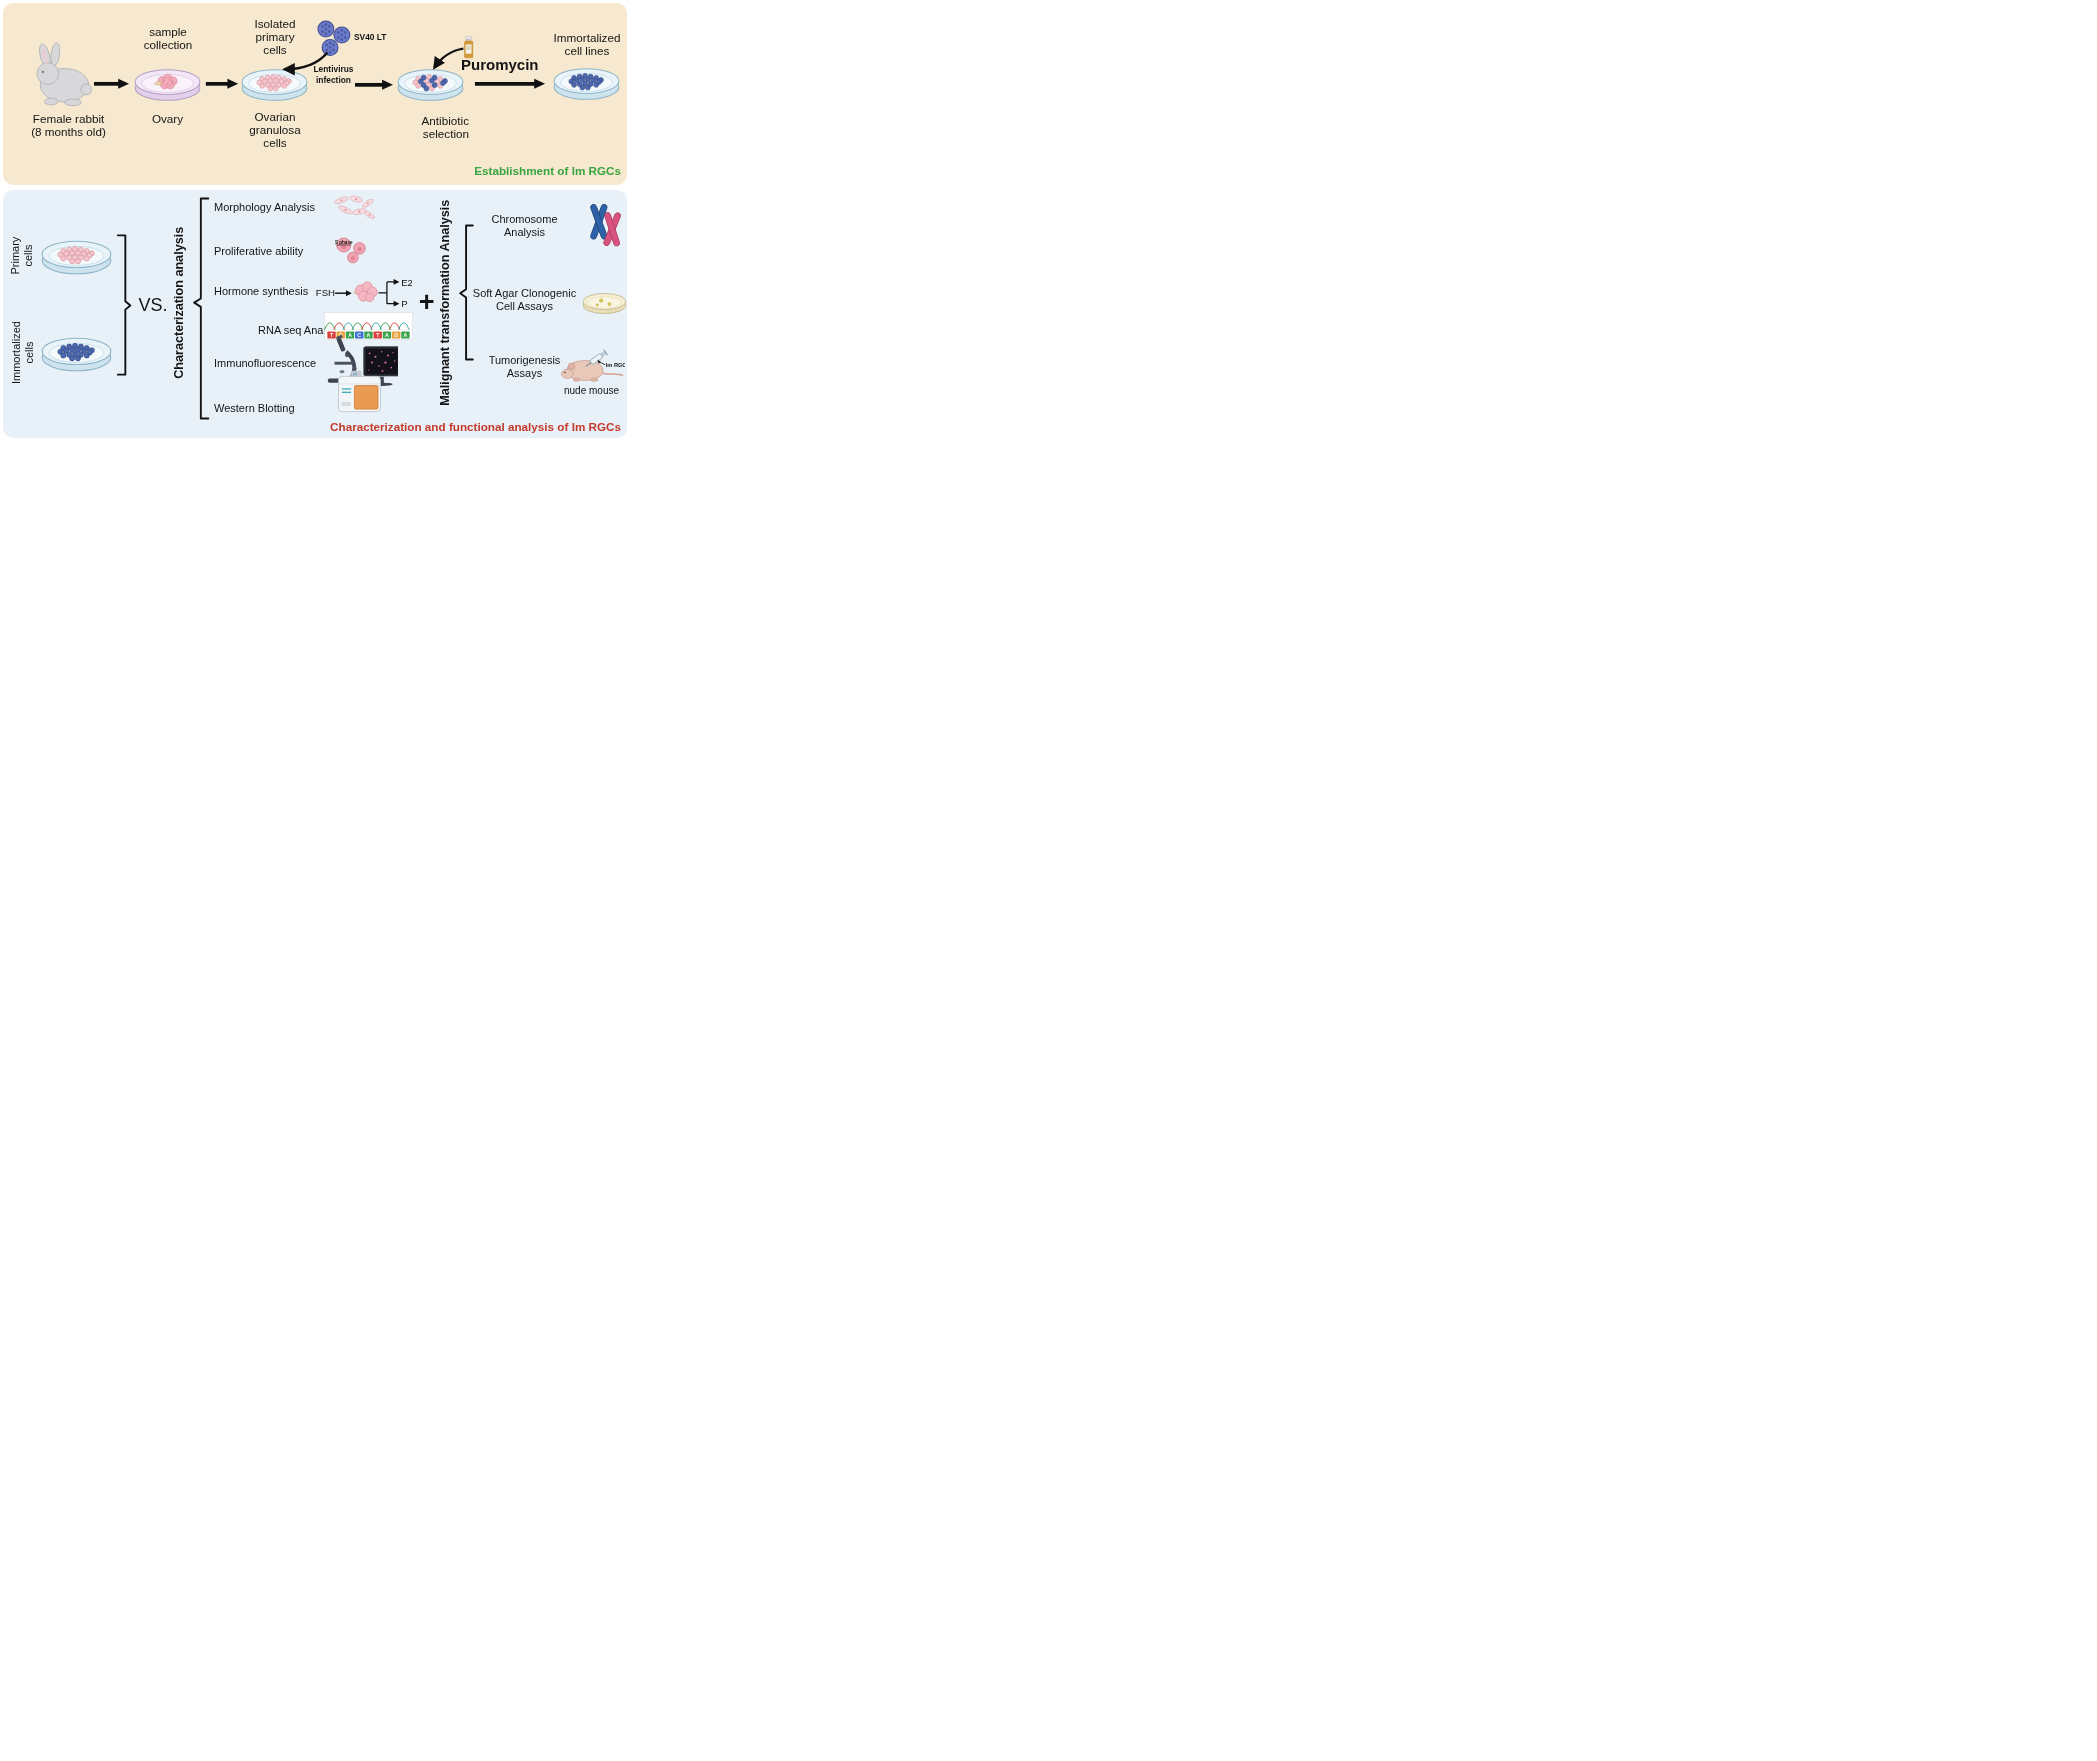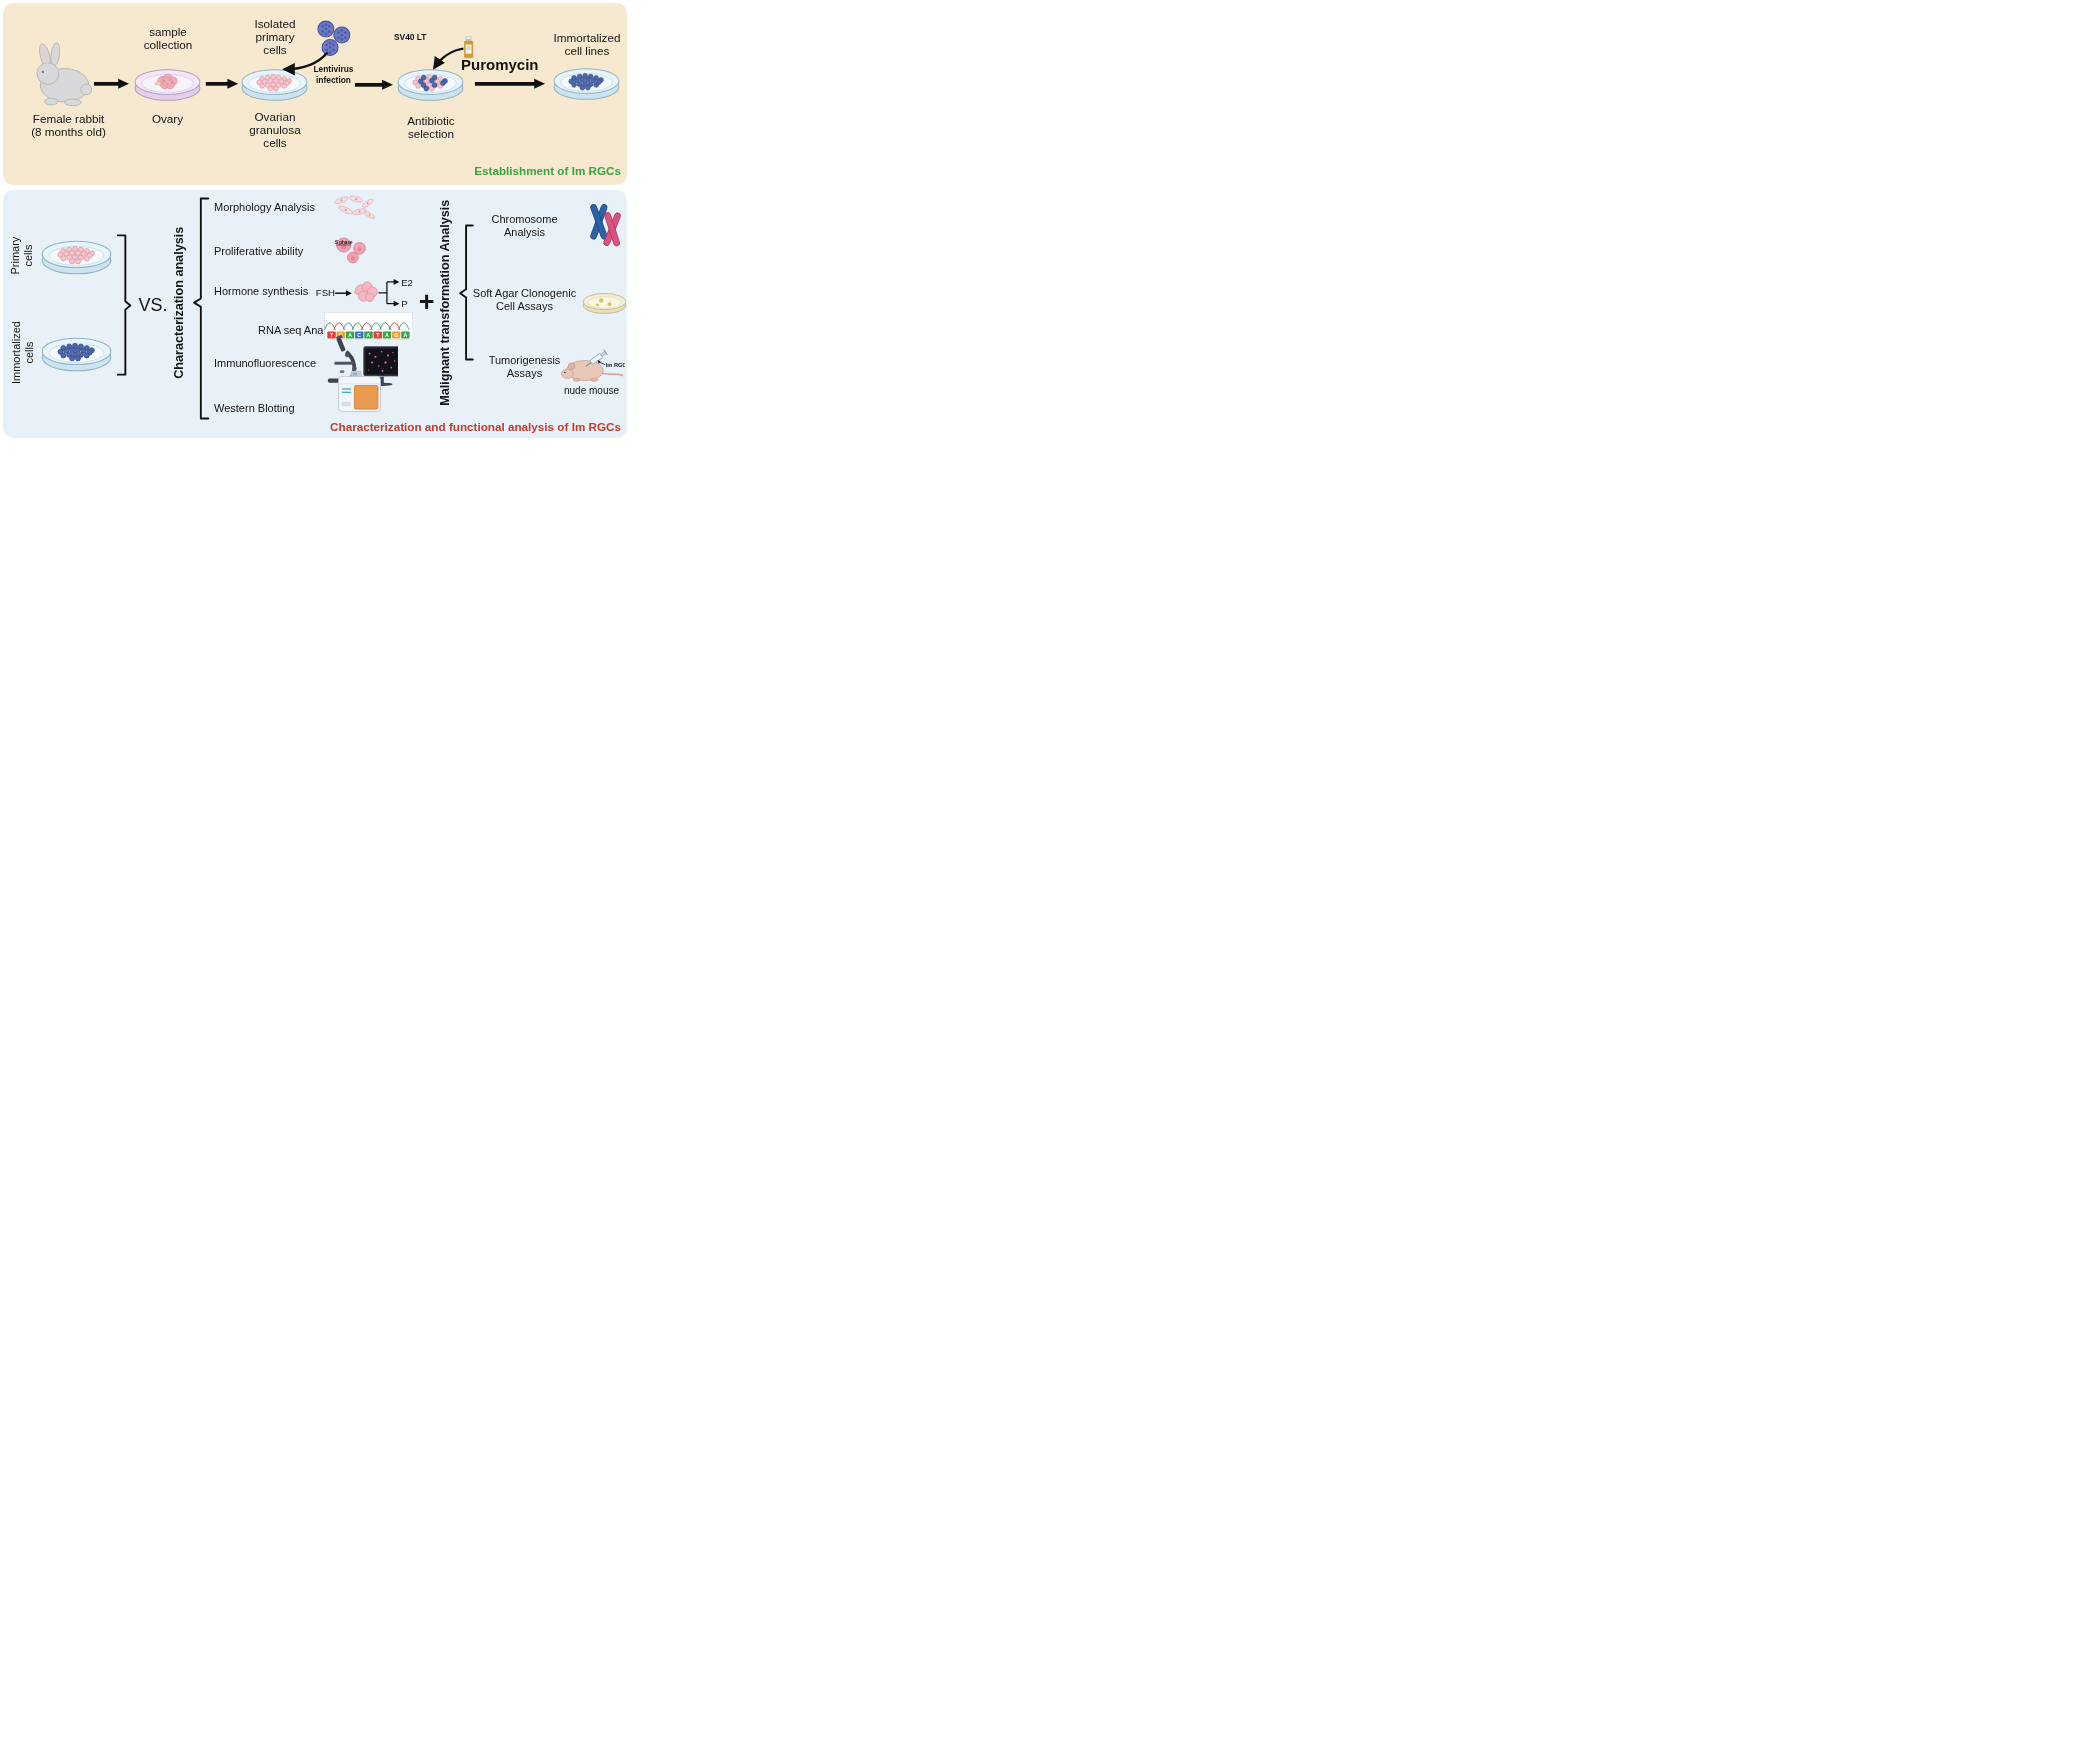--- a/index.html
+++ b/index.html
@@ -145,21 +145,21 @@
         <circle cx="64" cy="49" r="3"></circle>
       <circle cx="36" cy="68" r="3"></circle>
         <circle cx="28" cy="62" r="3"></circle>
         <circle cx="44" cy="62" r="3"></circle>
         <circle cx="28" cy="74" r="3"></circle>
         <circle cx="44" cy="74" r="3"></circle>
         <circle cx="36" cy="57" r="3"></circle>
         <circle cx="36" cy="79" r="3"></circle>
     </g>
   </svg>
-  <div class="lbl fs20 bold left" style="left:354px;top:32px;width:46px;margin-left:40px;">
+  <div class="lbl fs20 bold left" style="left:354px;top:32px;width:46px;">
     <div>SV40 LT</div>
   </div>
 
   <svg class="abs" style="left:272px;top:50px;" width="59" height="26" viewBox="0 0 140 62">
     <defs>
       <marker id="m1" viewBox="0 0 10 10" refX="8" refY="5" markerWidth="5" markerHeight="5" orient="auto">
         <path d="M0,0 L10,5 L0,10 z" fill="#111"></path>
       </marker>
     </defs>
     <path d="M132,6 C108,34 76,46 30,46" fill="none" stroke="#111" stroke-width="6" marker-end="url(#m1)"></path>
@@ -195,21 +195,21 @@
         <circle cx="112" cy="42" r="7"></circle>
         <circle cx="142" cy="52" r="7"></circle>
       <circle cx="72" cy="53" r="7"></circle>
         <circle cx="104" cy="51" r="7"></circle>
         <circle cx="136" cy="58" r="7"></circle>
       <circle cx="80" cy="64" r="7"></circle>
         <circle cx="112" cy="64" r="7"></circle>
         <circle cx="88" cy="74" r="7"></circle>
     </g>
   </svg>
-  <div class="lbl fs28" style="left:393px;top:114px;width:76px;">
+  <div class="lbl fs28" style="left:393px;top:114px;width:76px;text-align:right;">
     <div>Antibiotic</div>
     <div>selection</div>
   </div>
 
   <svg class="abs" style="left:463px;top:36px;" width="11.3" height="22.7" viewBox="0 0 26 54">
     <rect x="6" y="1" width="14" height="7" rx="1.5" fill="#e9e9ec" stroke="#a9a9b0"></rect>
     <rect x="8" y="8" width="10" height="4" fill="#d9d9dd" stroke="#a9a9b0"></rect>
     <rect x="3" y="12" width="20" height="40" rx="3" fill="#d79a33" stroke="#a87a22"></rect>
     <rect x="6" y="20" width="14" height="22" rx="1" fill="#f7f3e8" stroke="#cfc3a0"></rect>
     <line x1="8" y1="26" x2="18" y2="26" stroke="#b9ad88" stroke-width="2"></line>

